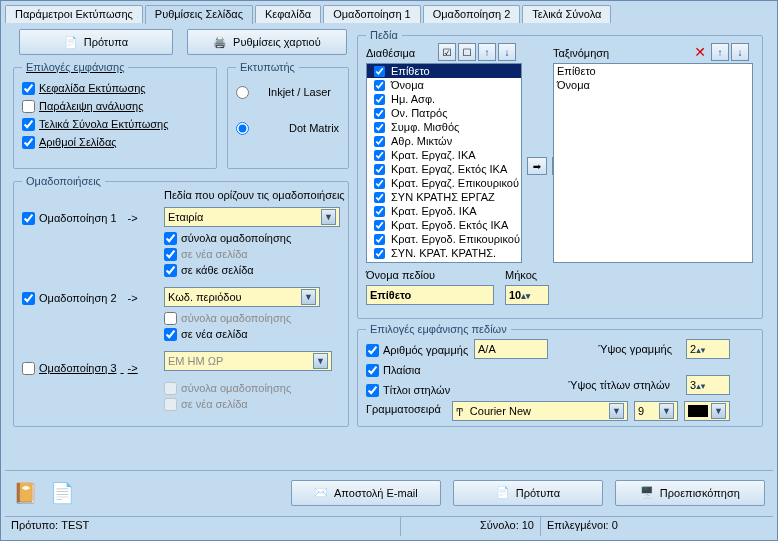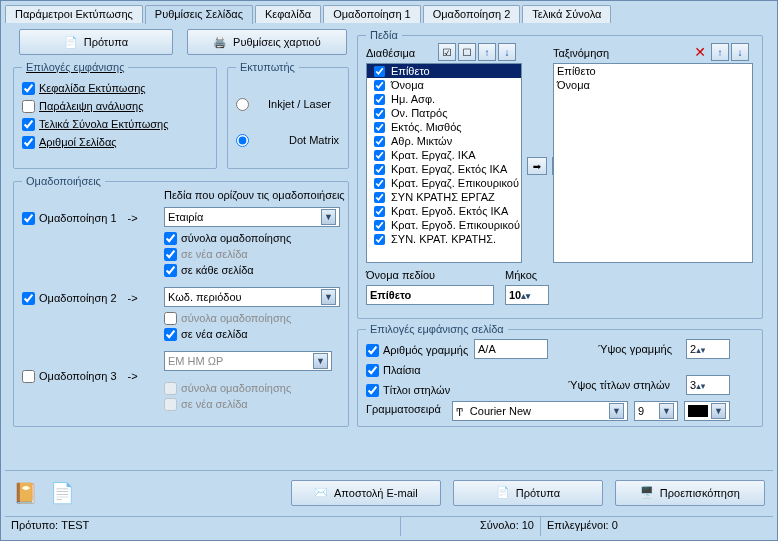--- a/index.html
+++ b/index.html
@@ -18,21 +18,21 @@
 
   
   fieldset { border: 1px solid #8FAECF; border-radius: 2px; padding: 6px 8px 8px 8px; margin: 0; }
   legend { padding: 0 4px; color: #2a4b6d; }
 
   
   .ck { display: flex; align-items: center; gap: 4px; height: 18px; }
   .ck input { margin: 0; }
 
   
-  .combo, .txt { height: 20px; border: 1px solid #6E8EAE; background: #ffffff; display: inline-flex; align-items: center; padding: 0 3px; }
+  .combo, .txt { height: 20px; border: 1px solid #6E8EAE; background: #fef9c3; display: inline-flex; align-items: center; padding: 0 3px; }
   .combo .cbtn { width: 15px; height: 16px; margin-left: auto; background: linear-gradient(#E5EEF7,#B8CEE4); border: 1px solid #6E8EAE; display:flex;align-items:center;justify-content:center; }
   .carrow { font-size: 9px; color:#2b4a6c; }
 
   .listbox { border: 1px solid #6E8EAE; background:#fff; overflow-y: scroll; overflow-x:hidden; }
   .li { display:flex; align-items:center; gap:3px; padding:0 3px; height:14px; white-space:nowrap; }
   .li.sel { background:#0A246A; color:#fff; }
 
   .iconbtn { width:18px; height:18px; display:inline-flex; align-items:center; justify-content:center; border: 1px solid #6E8EAE; background: linear-gradient(#F1F6FC,#CFE1F1); margin:0 1px; font-size:10px; }
 
   .disabled { color:#8A8A8A; }
@@ -86,21 +86,21 @@
           <label>Τελικά Σύνολα Εκτύπωσης</label>
         </div>
       <div class="ck">
           <input type="checkbox" checked="" style="">
           <label>Αριθμοί Σελίδας</label>
         </div>
     </fieldset>
 
     <fieldset style="position:absolute; left:222px; top:38px; width:122px; height:108px;">
       <legend>Εκτυπωτής</legend>
-      <div class="ck" style="margin-top:16px;gap:19px;">
+      <div class="ck" style="margin-top:4px;gap:19px;">
           <input type="radio" name="pr" style="">
           <label>Inkjet / Laser</label>
         </div>
       <div class="ck" style="margin-top:18px;gap:40px;">
           <input type="radio" name="pr" checked="" style="">
           <label>Dot Matrix</label>
         </div>
     </fieldset>
 
     <fieldset style="position:absolute; left:8px; top:152px; width:336px; height:252px;">
@@ -121,36 +121,36 @@
       <div class="ck" style="position:absolute; left:150px; top:58px;">
           <input type="checkbox" checked="" style="">
           <label class="disabled">σε νέα σελίδα</label>
         </div>
       <div class="ck" style="position:absolute; left:150px; top:74px;">
           <input type="checkbox" checked="" style="">
           <label>σε κάθε σελίδα</label>
         </div>
 
       <div class="ck" style="position:absolute; left:8px; top:102px;"><input type="checkbox" checked="" style=""><label>Ομαδοποίηση 2</label>&nbsp;<span>-&gt;</span></div>
-      <div class="combo" style="position:absolute; left:150px; top:100px; width:176px;">
+      <div class="combo" style="position:absolute; left:150px; top:100px; width:156px;">
           <span>Κωδ. περιόδου</span>
           <span class="cbtn">
             <span class="carrow">▼</span>
           </span>
         </div>
       <div class="ck" style="position:absolute; left:150px; top:122px;">
           <input type="checkbox" style="">
           <label class="disabled">σύνολα ομαδοποίησης</label>
         </div>
       <div class="ck" style="position:absolute; left:150px; top:138px;">
           <input type="checkbox" checked="" style="">
           <label>σε νέα σελίδα</label>
         </div>
 
-      <div class="ck" style="position:absolute; left:8px; top:180px;"><input type="checkbox" style=""><label>Ομαδοποίηση 3</label>&nbsp;<span>-&gt;</span></div>
+      <div class="ck" style="position:absolute; left:8px; top:172px;text-decoration:underline;"><input type="checkbox" style=""><label>Ομαδοποίηση 3</label>&nbsp;<span>-&gt;</span></div>
       <div class="combo" style="position:absolute; left:150px; top:164px; width:168px; color:#8a8a8a;">
           <span>ΕΜ ΗΜ ΩΡ</span>
           <span class="cbtn">
             <span class="carrow">▼</span>
           </span>
         </div>
       <div class="ck" style="position:absolute; left:150px; top:192px;">
           <input type="checkbox" disabled="" style="">
           <label class="disabled">σύνολα ομαδοποίησης</label>
         </div>
@@ -189,41 +189,45 @@
           <div class="li">
             <input type="checkbox" checked="" style="width: 11px; height: 11px;">
             <span>Ημ. Ασφ.</span>
           </div>
           <div class="li">
             <input type="checkbox" checked="" style="width: 11px; height: 11px;">
             <span>Ον. Πατρός</span>
           </div>
           <div class="li">
             <input type="checkbox" checked="" style="width: 11px; height: 11px;">
-            <span>Εκτός. Μισθός</span>
+            <span>Συμφ. Μισθός</span>
           </div>
           <div class="li">
             <input type="checkbox" checked="" style="width: 11px; height: 11px;">
             <span>Αθρ. Μικτών</span>
           </div>
           <div class="li">
             <input type="checkbox" checked="" style="width: 11px; height: 11px;">
             <span>Κρατ. Εργαζ. ΙΚΑ</span>
           </div>
           <div class="li">
             <input type="checkbox" checked="" style="width: 11px; height: 11px;">
             <span>Κρατ. Εργαζ. Εκτός ΙΚΑ</span>
           </div>
           <div class="li">
             <input type="checkbox" checked="" style="width: 11px; height: 11px;">
             <span>Κρατ. Εργαζ. Επικουρικού</span>
           </div>
           <div class="li">
             <input type="checkbox" checked="" style="width: 11px; height: 11px;">
             <span>ΣΥΝ ΚΡΑΤΗΣ ΕΡΓΑΖ</span>
+          </div>
+          <div class="li">
+            <input type="checkbox" checked="" style="width: 11px; height: 11px;">
+            <span>Κρατ. Εργοδ. ΙΚΑ</span>
           </div>
           <div class="li">
             <input type="checkbox" checked="" style="width: 11px; height: 11px;">
             <span>Κρατ. Εργοδ. Εκτός ΙΚΑ</span>
           </div>
           <div class="li">
             <input type="checkbox" checked="" style="width: 11px; height: 11px;">
             <span>Κρατ. Εργοδ. Επικουρικού</span>
           </div>
           <div class="li">
@@ -247,21 +251,21 @@
           <span>Επίθετο</span>
         </div>
       <div style="position:absolute; left:147px; top:228px;">Μήκος</div>
       <div class="txt" style="position:absolute; left:147px; top:244px; width:44px; font-weight:bold;">
           <span>10</span>
           <span class="cbtn" style="width:12px;"><span class="carrow">▴▾</span></span>
         </div>
     </fieldset>
 
     <fieldset style="position:absolute; left:352px; top:300px; width:406px; height:104px;">
-      <legend>Επιλογές εμφάνισης σελίδα</legend>
+      <legend>Επιλογές εμφάνισης πεδίων</legend>
       <div class="ck" style="position:absolute; left:8px; top:6px;">
           <input type="checkbox" checked="" style="">
           <label>Αριθμός γραμμής</label>
         </div>
       <div class="txt" style="position:absolute; left:116px; top:4px; width:74px;">
           <span>Α/Α</span>
         </div>
       <div class="ck" style="position:absolute; left:8px; top:26px;">
           <input type="checkbox" checked="" style="">
           <label>Πλαίσια</label>

